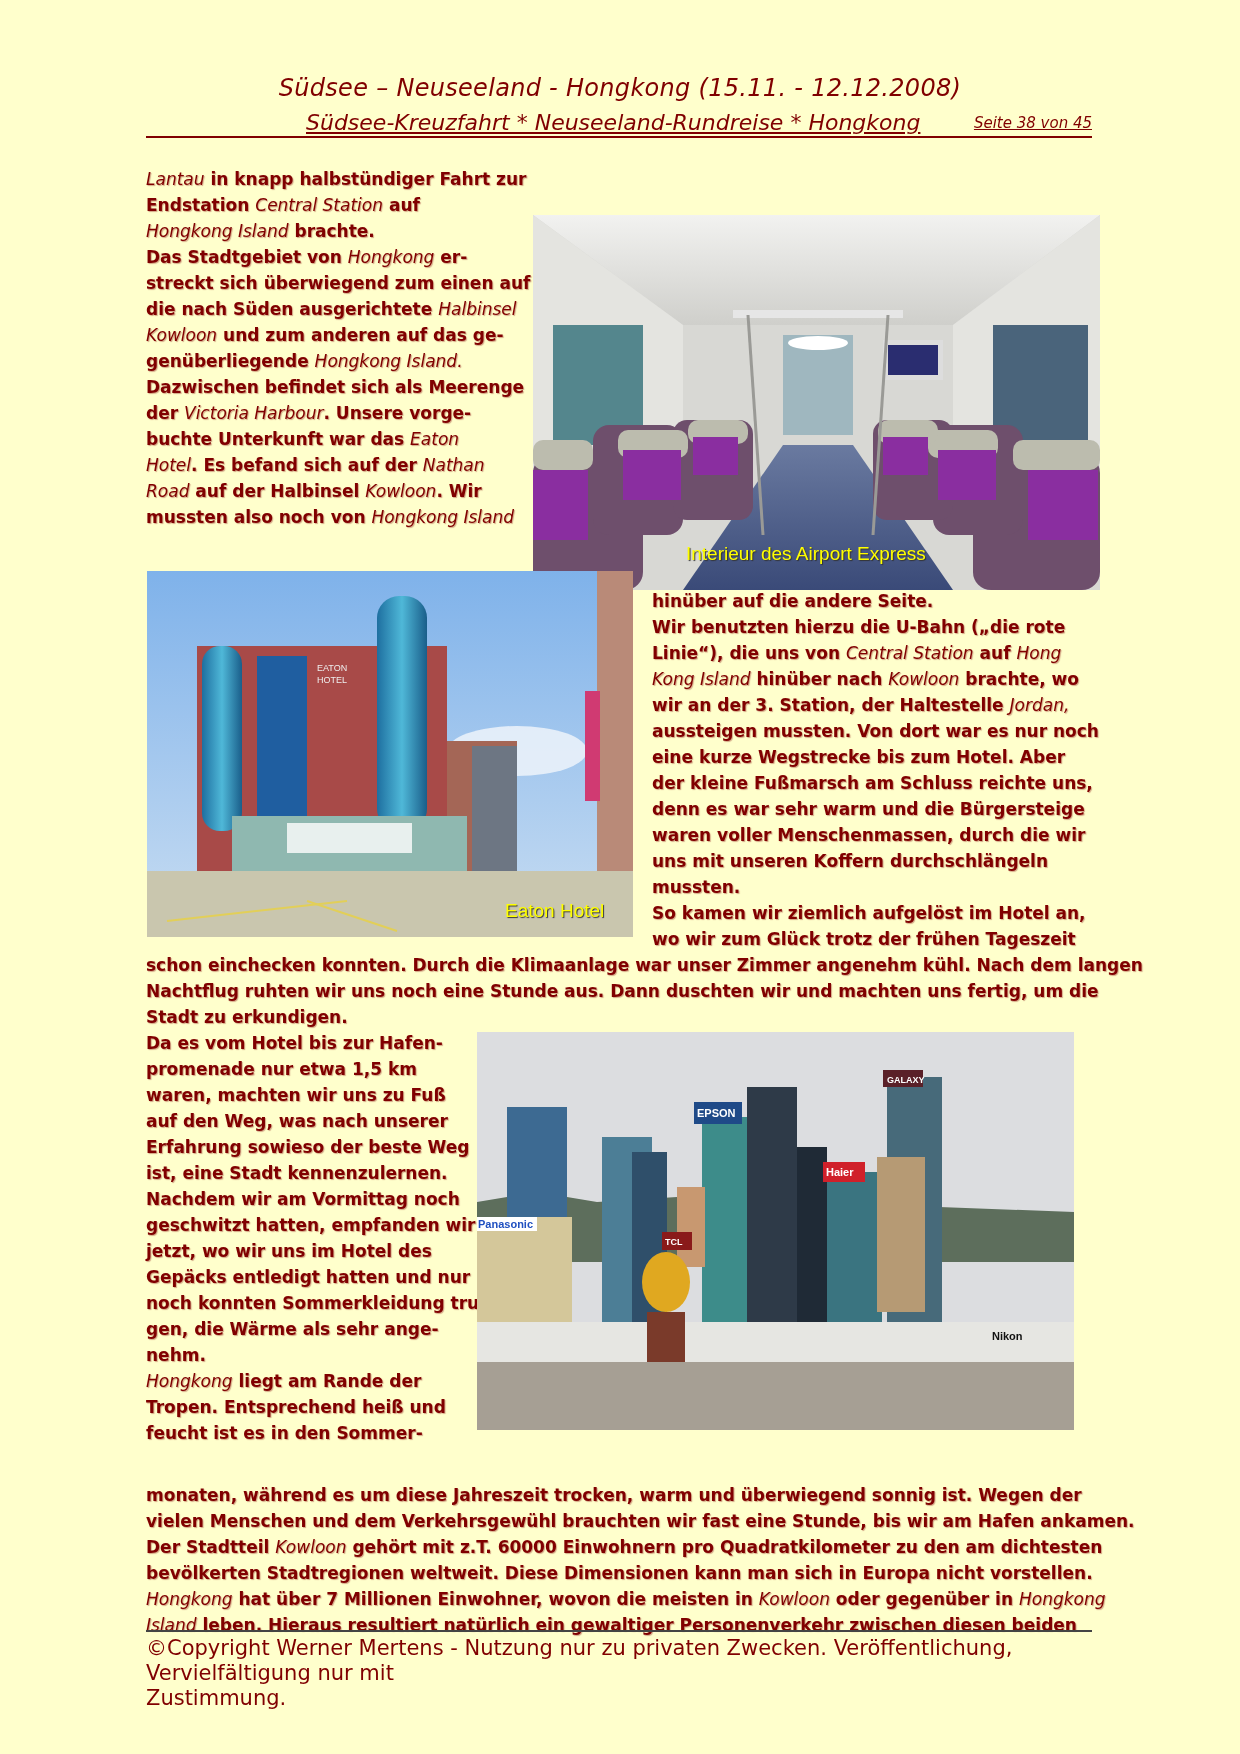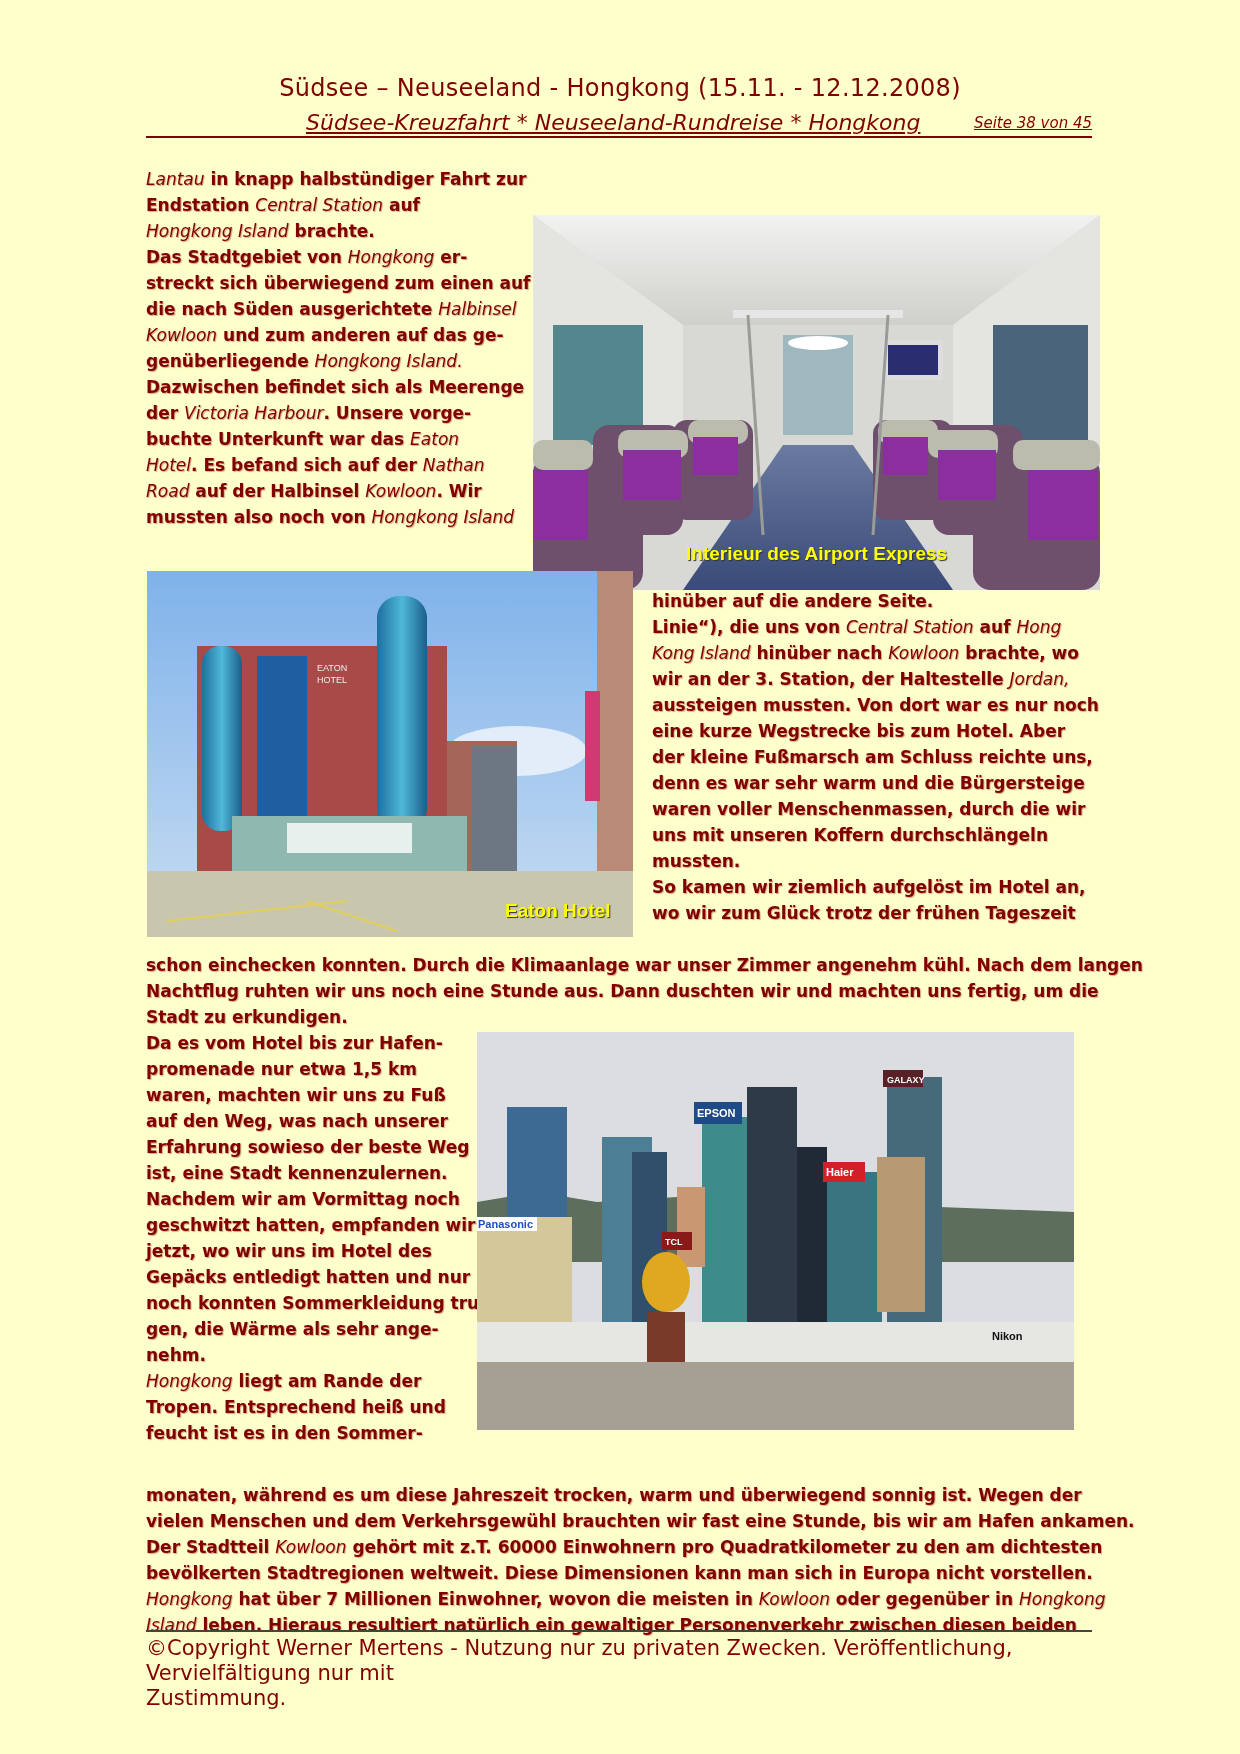--- a/index.html
+++ b/index.html
@@ -7,21 +7,21 @@
     width: 1240px; height: 1754px;
     background: #ffffcc;
     position: relative;
     overflow: hidden;
     font-family: "DejaVu Sans", sans-serif;
     color: #800000;
   }
   .header-title {
     position: absolute; left: 0; width: 1240px; top: 74px;
     text-align: center;
-    font-size: 24px; color: #800000;
+    font-size: 24px; font-style: italic; color: #800000;
     letter-spacing: 0.3px;
   }
   .header-sub {
     position: absolute; left: 146px; width: 946px; top: 108px;
     border-bottom: 2px solid #800000;
     height: 28px;
     font-style: italic; color: #800000;
   }
   .header-sub .sub-text {
     position: absolute; left: 160px; top: 2px;
@@ -38,21 +38,21 @@
     color: #800000;
     text-shadow: 1px 1px 1px rgba(128,0,0,0.35);
     white-space: nowrap;
   }
   .txt i { font-weight: normal; font-style: italic; }
   .photo {
     position: absolute; overflow: hidden;
   }
   .caption {
     position: absolute;
-    color: #ffff00; font-weight: bold; font-size: 19px;
+    color: #ffff00; font-weight: normal; font-size: 19px;
     font-family: "Liberation Sans", sans-serif;
     text-shadow: 1px 1px 1px #333;
   }
   .footer-rule {
     position: absolute; left: 146px; width: 946px; top: 1630px;
     border-top: 2px solid #444;
   }
   .footer-text {
     position: absolute; left: 146px; top: 1636px; width: 900px;
     font-size: 21px; line-height: 25px; color: #800000;
@@ -78,20 +78,21 @@
     <div>genüberliegende <i>Hongkong Island.</i></div>
     <div>Dazwischen befindet sich als Meerenge</div>
     <div>der <i>Victoria Harbour</i>. Unsere vorge-</div>
     <div>buchte Unterkunft war das <i>Eaton</i></div>
     <div><i>Hotel</i>. Es befand sich auf der <i>Nathan</i></div>
     <div><i>Road</i> auf der Halbinsel <i>Kowloon</i>. Wir</div>
     <div>mussten also noch von <i>Hongkong Island</i></div>
   </div>
 <div class="txt" style="left:652px; top:588px;">
     <div>hinüber auf die andere Seite.</div>
+    <div>Wir benutzten hierzu die U-Bahn („die rote</div>
     <div>Linie“), die uns von <i>Central Station</i> auf <i>Hong</i></div>
     <div><i>Kong Island</i> hinüber nach <i>Kowloon</i> brachte, wo</div>
     <div>wir an der 3. Station, der Haltestelle <i>Jordan,</i></div>
     <div>aussteigen mussten. Von dort war es nur noch</div>
     <div>eine kurze Wegstrecke bis zum Hotel. Aber</div>
     <div>der kleine Fußmarsch am Schluss reichte uns,</div>
     <div>denn es war sehr warm und die Bürgersteige</div>
     <div>waren voller Menschenmassen, durch die wir</div>
     <div>uns mit unseren Koffern durchschlängeln</div>
     <div>mussten.</div>

